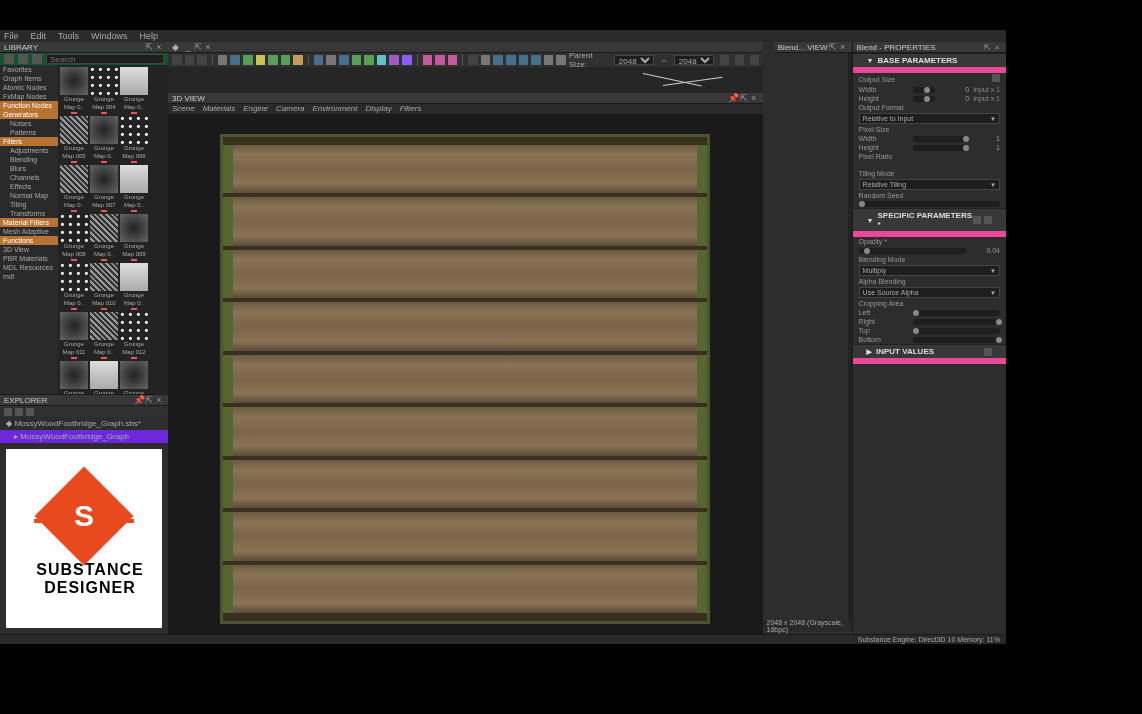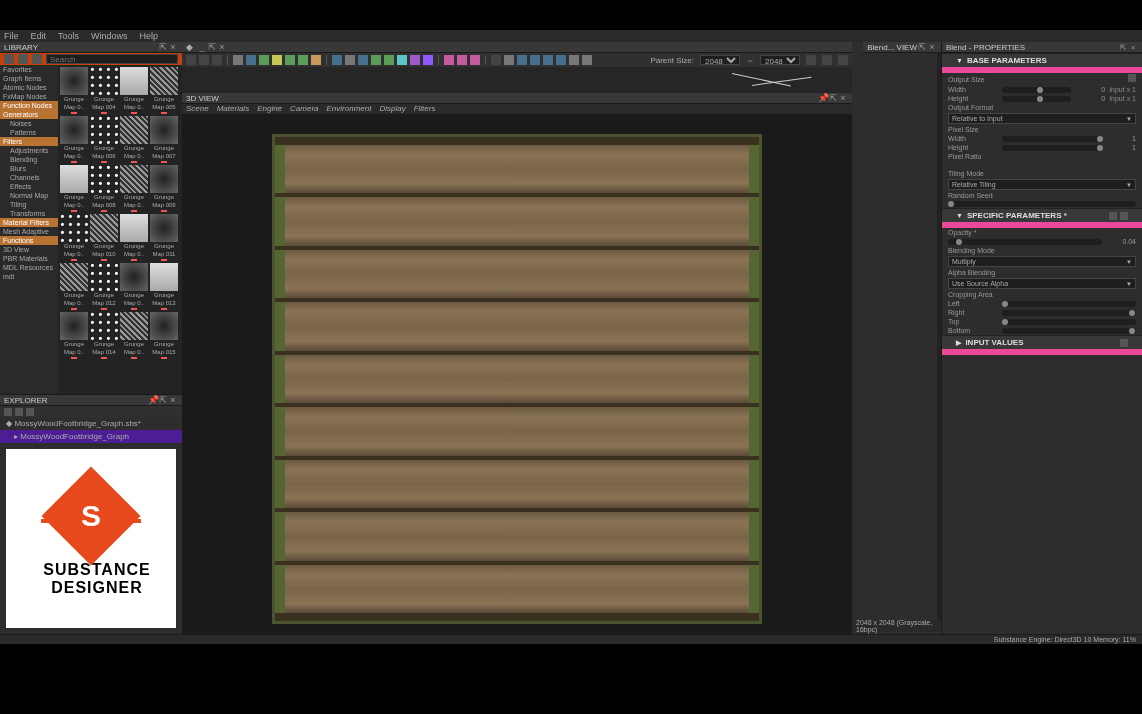--- a/index.html
+++ b/index.html
@@ -1,46 +1,46 @@
 <!DOCTYPE html>
 <html><head>
 <meta charset="utf-8">
 <style>
 * { margin: 0; padding: 0; box-sizing: border-box; font-family: Arial, sans-serif; }
 body { background: #000; width: 1142px; height: 714px; overflow: hidden; color: #aaa; font-size: 9px; }
-.app { position: absolute; top: 30px; left: 0; width: 1142px; height: 614px; background: #2a2a2a; display: flex; flex-direction: column; }
+.app { position: absolute; top: 30px; left: 0; width: 1006px; height: 614px; background: #2a2a2a; display: flex; flex-direction: column; }
 .menubar { height: 12px; background: #2a2a2a; display: flex; align-items: center; padding: 0 4px; gap: 12px; }
 .menubar span { cursor: pointer; }
 .main-area { flex: 1; display: flex; overflow: hidden; }
 .left-col { width: 182px; display: flex; flex-direction: column; background: #2d2d2d; }
 .panel-header { height: 11px; background: #383838; display: flex; align-items: center; padding: 0 4px; border-bottom: 1px solid #1a1a1a; }
 .panel-header .title { flex: 1; font-size: 8px; color: #ccc; }
 .panel-header .ctrl { width: 10px; text-align: center; cursor: pointer; color: #999; }
-.lib-toolbar { height: 12px; background: #c2410c; display: flex; align-items: center; padding: 0 4px; gap: 4px; }
+.lib-toolbar { height: 12px; background: #14532d; display: flex; align-items: center; padding: 0 4px; gap: 4px; }
 .lib-toolbar .icn { width: 10px; height: 10px; background: #555; border-radius: 1px; }
 .search-box { flex: 1; height: 10px; background: #1e1e1e; border: 1px solid #444; color: #888; font-size: 8px; padding: 0 3px; }
 .lib-body { flex: 1; display: flex; overflow: hidden; }
 .lib-tree { width: 58px; background: #2a2a2a; font-size: 7px; overflow: hidden; }
 .lib-tree div { padding: 1px 3px; cursor: pointer; white-space: nowrap; overflow: hidden; }
 .lib-tree div.sel { background: #b87333; color: #fff; }
 .lib-tree div.sub { padding-left: 10px; }
 .lib-grid { flex: 1; background: #232323; display: flex; flex-wrap: wrap; align-content: flex-start; padding: 2px; gap: 2px; overflow: hidden; }
 .thumb { width: 28px; display: flex; flex-direction: column; align-items: center; }
 .thumb .img { width: 28px; height: 28px; background: #888; background-image: repeating-linear-gradient(45deg,#333,#333 2px,#999 2px,#999 4px); }
 .thumb .img.dark { background-image: radial-gradient(#222,#666); }
 .thumb .img.light { background-image: linear-gradient(#ddd,#aaa); }
 .thumb .img.spots { background-image: radial-gradient(circle at 30% 30%,#fff 1px,#222 2px),radial-gradient(circle at 70% 60%,#fff 1px,#222 2px); background-size: 8px 8px; }
 .thumb .lbl { font-size: 6px; color: #aaa; text-align: center; line-height: 7px; margin-top: 1px; }
 .thumb .sel-ind { width: 6px; height: 2px; background: #e55; margin-top: 1px; }
 .explorer { height: 240px; border-top: 1px solid #1a1a1a; display: flex; flex-direction: column; }
 .exp-toolbar { height: 11px; background: #303030; display: flex; align-items: center; padding: 0 4px; gap: 3px; }
 .exp-toolbar .icn { width: 8px; height: 8px; background: #555; }
 .exp-tree { font-size: 8px; }
 .exp-tree div { padding: 2px 6px; cursor: pointer; }
-.exp-tree .file { padding-left: 14px; background: #4c1d95; }
+.exp-tree .file { padding-left: 14px; background: #6d28d9; }
 .logo-box { flex: 1; background: #fff; margin: 6px; display: flex; flex-direction: column; align-items: center; justify-content: center; }
 .logo-icon { width: 70px; height: 70px; background: #e8491d; position: relative; transform: rotate(45deg); margin-bottom: 10px; }
 .logo-icon::before { content: "S"; position: absolute; top: 50%; left: 50%; transform: translate(-50%,-50%) rotate(-45deg); color: #fff; font-size: 30px; font-weight: bold; }
 .logo-bar { position: absolute; width: 100px; height: 4px; background: #e8491d; top: 50%; left: 50%; transform: translate(-50%,-50%); }
 .logo-text { color: #000; font-size: 16px; font-weight: bold; letter-spacing: 1px; text-align: center; line-height: 18px; margin-left: 12px; }
 .center-col { flex: 1; display: flex; flex-direction: column; background: #2a2a2a; }
 .graph-header { display: flex; }
 .graph-toolbar { height: 14px; background: #303030; display: flex; align-items: center; padding: 0 4px; gap: 3px; }
 .graph-toolbar .sep { width: 1px; height: 10px; background: #555; margin: 0 2px; }
 .gbtn { width: 10px; height: 10px; cursor: pointer; }

